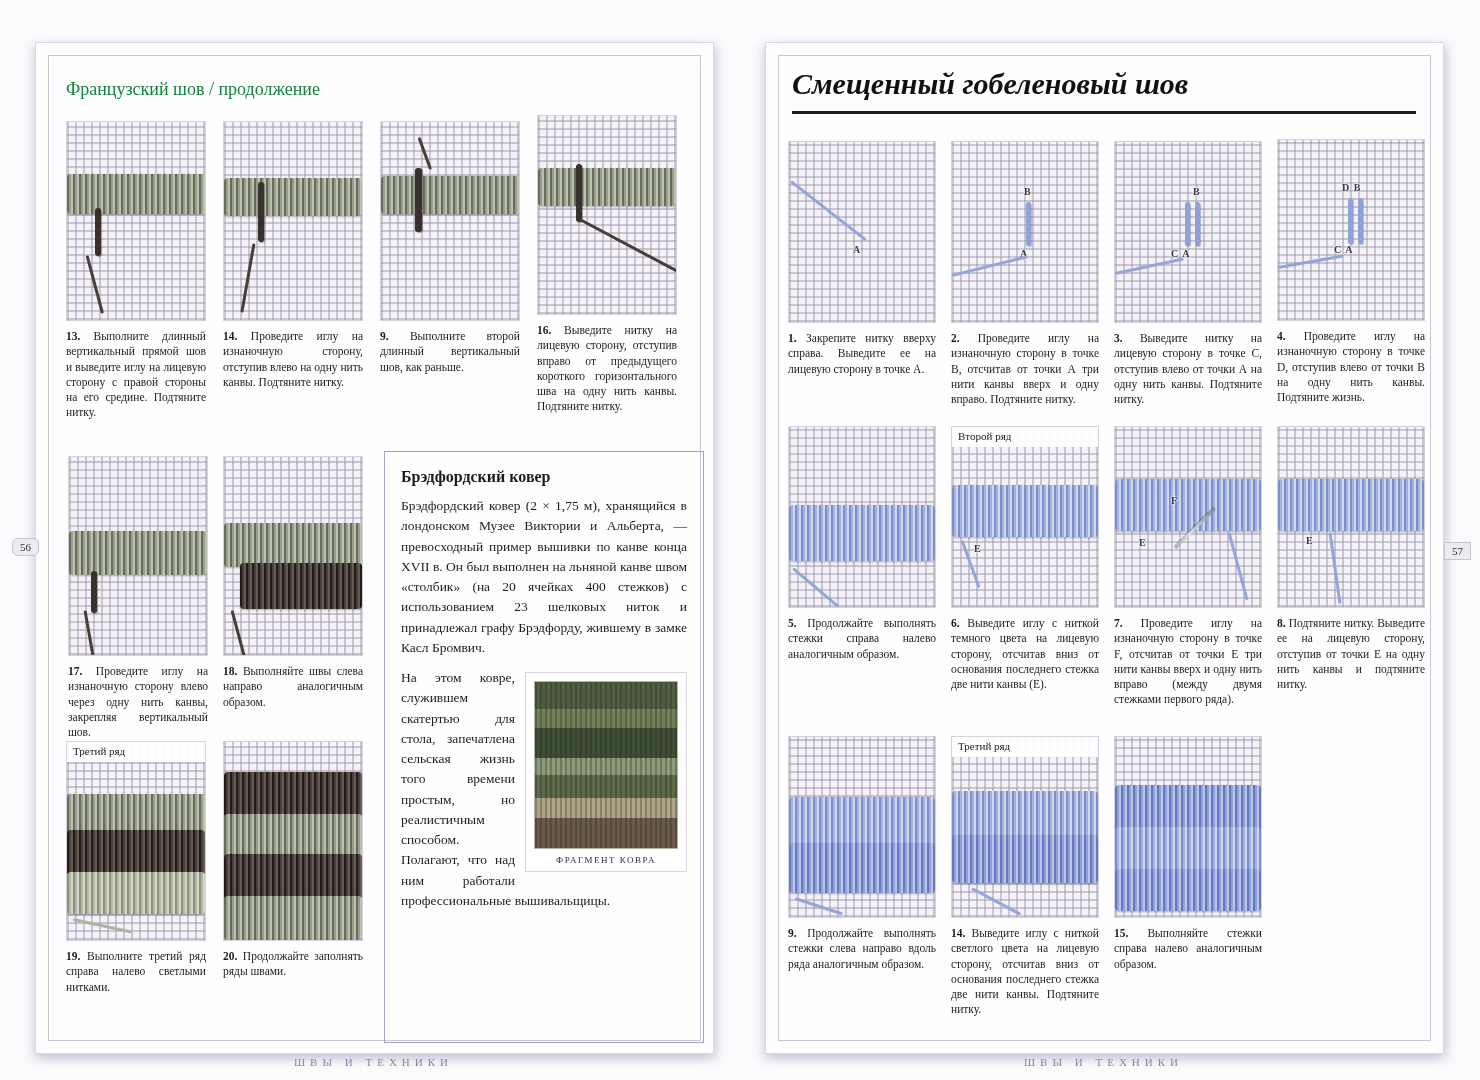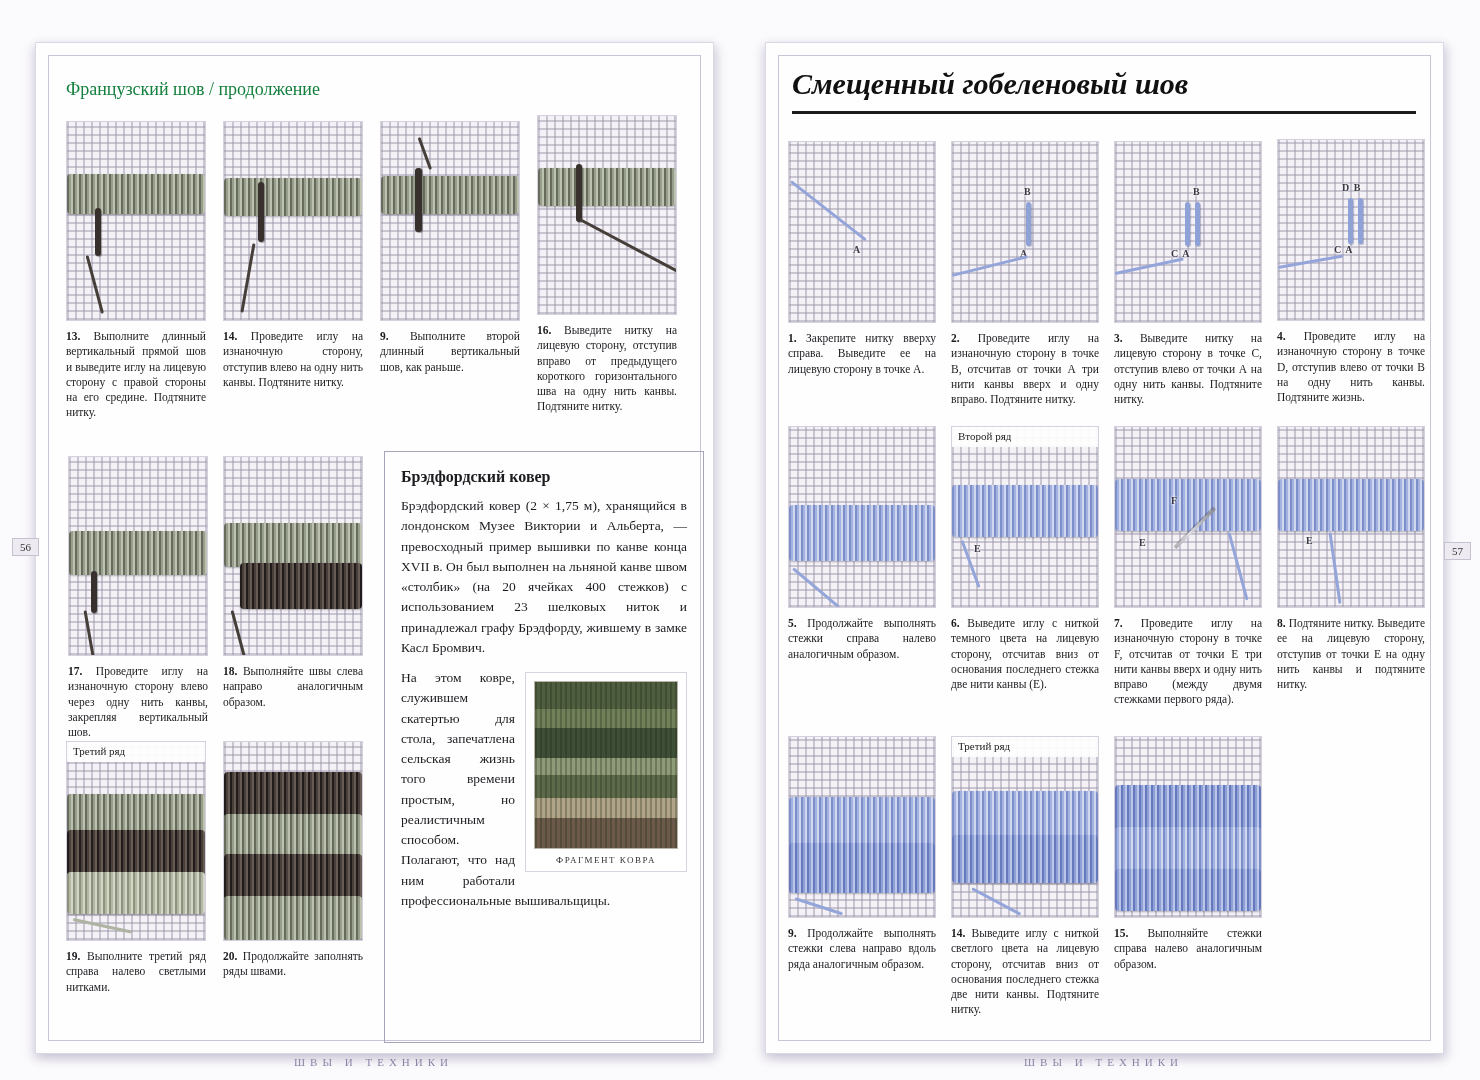--- a/index.html
+++ b/index.html
@@ -91,21 +91,21 @@
   .footer {
     position:absolute; top:1056px; width:677px; text-align:center;
     font-size:11px; letter-spacing:5px; color:#8a84a6;
   }
   #ftL { left:35px; } #ftR { left:765px; }
 
   .pnum {
     position:absolute; background:#edebf1; border:1px solid #c7c2d2;
     font-size:11px; padding:2px 7px; color:#333;
   }
-  #pn56 { left:12px; top:538px; }
+  #pn56 { left:12px; top:538px;border-radius:6px; }
   #pn57 { left:1444px; top:542px; }
 </style>
 </head>
 <body>
 
 <div class="page" id="pageL">
   <div class="frame"></div>
   <div class="hdrL">Французский шов / продолжение</div>
 
   <div class="cell cellL" style="left:30px;top:78px">

